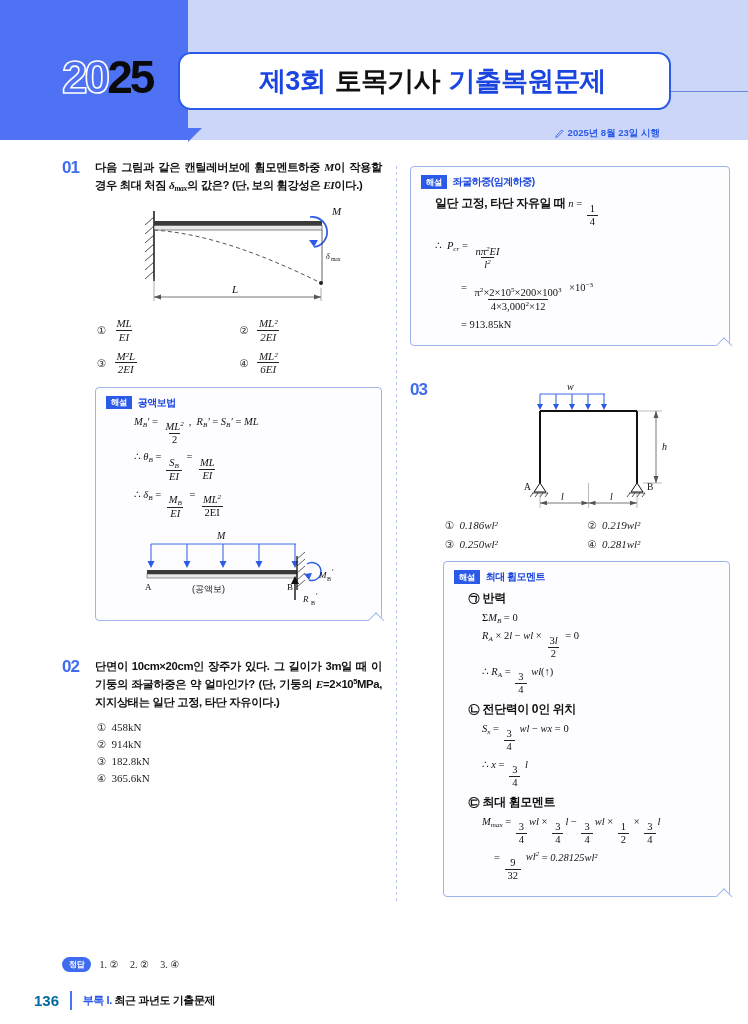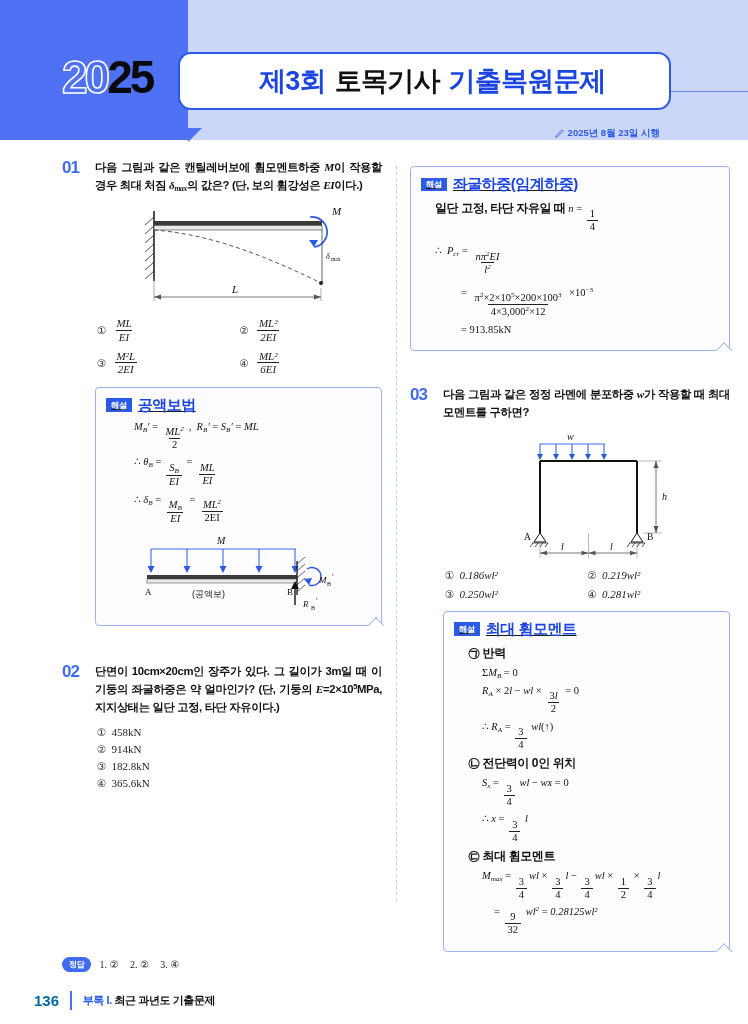--- a/index.html
+++ b/index.html
@@ -127,26 +127,26 @@
     padding:8px 10px 10px 10px;
     position:relative;
     margin-top:4px;
   }
   .exp::after{
     content:""; position:absolute; right:-1px; bottom:-1px;
     width:11px; height:11px; background:#ffffff;
     border-left:1px solid #9db4ea; border-top:1px solid #9db4ea;
     transform:rotate(45deg) translate(4px,4px);
   }
-  .exp-head { display:flex; align-items:center; gap:6px; margin-bottom:6px;text-decoration:underline; }
+  .exp-head { display:flex; align-items:center; gap:6px; margin-bottom:6px; }
   .exp-badge {
     background:#2b5ae8; color:#fff; font-size:8.3px; font-weight:700;
     padding:1.5px 5px; letter-spacing:-0.4px; line-height:1.25;
   }
-  .exp-title { font-size:15px; font-weight:800; color:#1a45e0; letter-spacing:-0.5px; }
+  .exp-title { font-size:10px; font-weight:800; color:#1a45e0; letter-spacing:-0.5px; }
   .exp-line {
     font-size:10.5px; color:#111; margin:5px 0 5px 14px;
     font-family:"Liberation Serif",serif;
   }
   .exp-kr { font-family:"Liberation Sans",sans-serif; font-weight:700; font-size:12px; letter-spacing:-0.4px; }
   .ind1 { margin-left:14px; }
   .ind2 { margin-left:28px; }
   .ind3 { margin-left:40px; }
 
   
@@ -434,21 +434,20 @@
       </div>
 
       <div class="exp-line ind3" style="margin-top:7px;">
         = <span class="mn">913.85kN</span>
       </div>
     </div>
 
     <div class="q" style="margin-top:34px;">
       <div class="q-num">03</div>
       <div class="q-body">
-        <div class="q-text">다음 그림과 같은 정정 라멘에 분포하중 <i>w</i>가 작용할 때 최대 모멘트를 구하면?</div>
 
         <div class="fig">
           <svg width="220" height="130" viewBox="0 0 220 130">
 
             <line x1="63" y1="14" x2="128" y2="14" stroke="#2b5ae8" stroke-width="0.9"></line>
             <g stroke="#2b5ae8" stroke-width="1">
               <line x1="63" y1="14" x2="63" y2="26"></line>
                 <line x1="79" y1="14" x2="79" y2="26"></line>
               <line x1="95" y1="14" x2="95" y2="26"></line>
                 <line x1="111" y1="14" x2="111" y2="26"></line>

